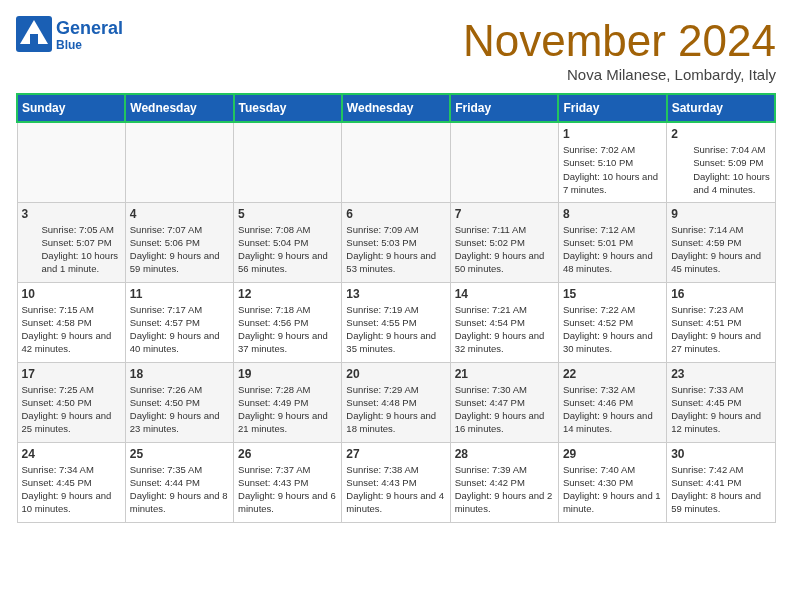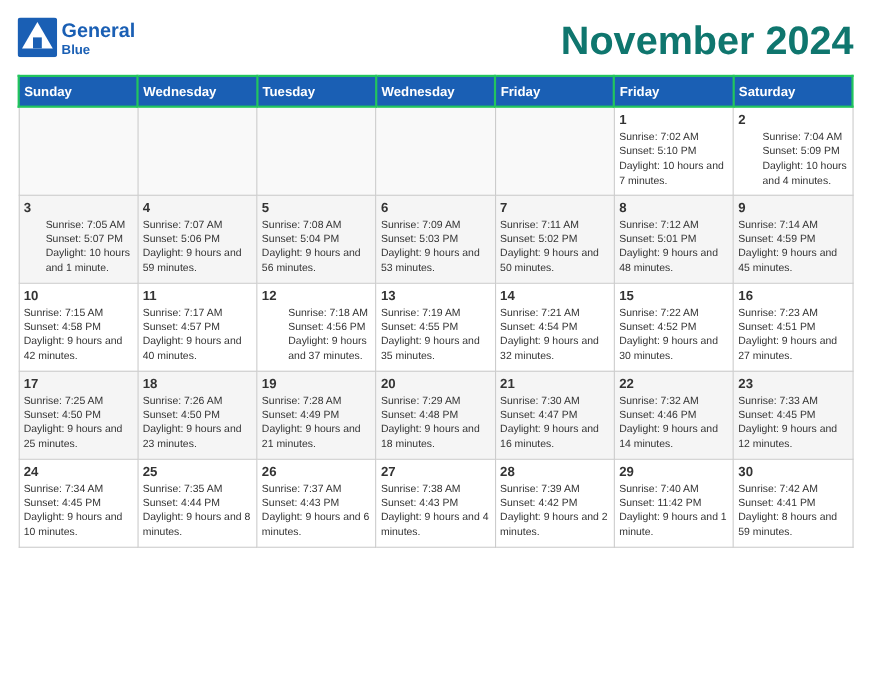--- a/index.html
+++ b/index.html
@@ -18,23 +18,23 @@
     }
     .logo {
       display: flex;
       flex-direction: column;
       align-items: flex-start;
     }
     .title-area {
       text-align: right;
     }
     .month-title {
-      font-size: 36px;
-      font-weight: bold;
-      color: #0f766e;
+      font-size: 44px;
+      font-weight: normal;
+      color: #a16207;
     }
     .location {
       font-size: 15px;
       color: #444;
     }
     table {
       width: 100%;
       border-collapse: collapse;
       table-layout: fixed;
     }
@@ -87,20 +87,21 @@
       <div>
         <div style="font-size:18px;font-weight:bold;color:#333;line-height:1.1;">
           <span style="color:#1a5fb4;">General</span>
         </div>
         <div style="font-size:12px;font-weight:bold;color:#1a5fb4;line-height:1.1;">Blue</div>
       </div>
     </div>
   </div>
   <div class="title-area">
     <div class="month-title">November 2024</div>
+    <div class="location">Nova Milanese, Lombardy, Italy</div>
   </div>
 </div>
 
 <table>
   <thead>
     <tr>
     <th>Sunday</th>
         <th>Wednesday</th>
         <th>Tuesday</th>
         <th>Wednesday</th>
@@ -181,21 +182,21 @@
 Daylight: 9 hours and 42 minutes.</div>
         </td>
         <td>
           <div class="day-num">11</div>
           <div class="day-info" style="white-space: pre-line;">Sunrise: 7:17 AM
 Sunset: 4:57 PM
 Daylight: 9 hours and 40 minutes.</div>
         </td>
         <td>
           <div class="day-num">12</div>
-          <div class="day-info" style="white-space: pre-line; margin-left: 24px;">Sunrise: 7:18 AM
+          <div class="day-info" style="white-space: pre-line;">Sunrise: 7:18 AM
 Sunset: 4:56 PM
 Daylight: 9 hours and 37 minutes.</div>
         </td>
         <td>
           <div class="day-num">13</div>
           <div class="day-info" style="white-space: pre-line;">Sunrise: 7:19 AM
 Sunset: 4:55 PM
 Daylight: 9 hours and 35 minutes.</div>
         </td>
         <td>
@@ -288,21 +289,21 @@
         </td>
         <td>
           <div class="day-num">28</div>
           <div class="day-info" style="white-space: pre-line;">Sunrise: 7:39 AM
 Sunset: 4:42 PM
 Daylight: 9 hours and 2 minutes.</div>
         </td>
         <td>
           <div class="day-num">29</div>
           <div class="day-info" style="white-space: pre-line;">Sunrise: 7:40 AM
-Sunset: 11:42 PM
+Sunset: 4:30 PM
 Daylight: 9 hours and 1 minute.</div>
         </td>
         <td>
           <div class="day-num">30</div>
           <div class="day-info" style="white-space: pre-line;">Sunrise: 7:42 AM
 Sunset: 4:41 PM
 Daylight: 8 hours and 59 minutes.</div>
         </td>
       </tr>
     </tbody>

